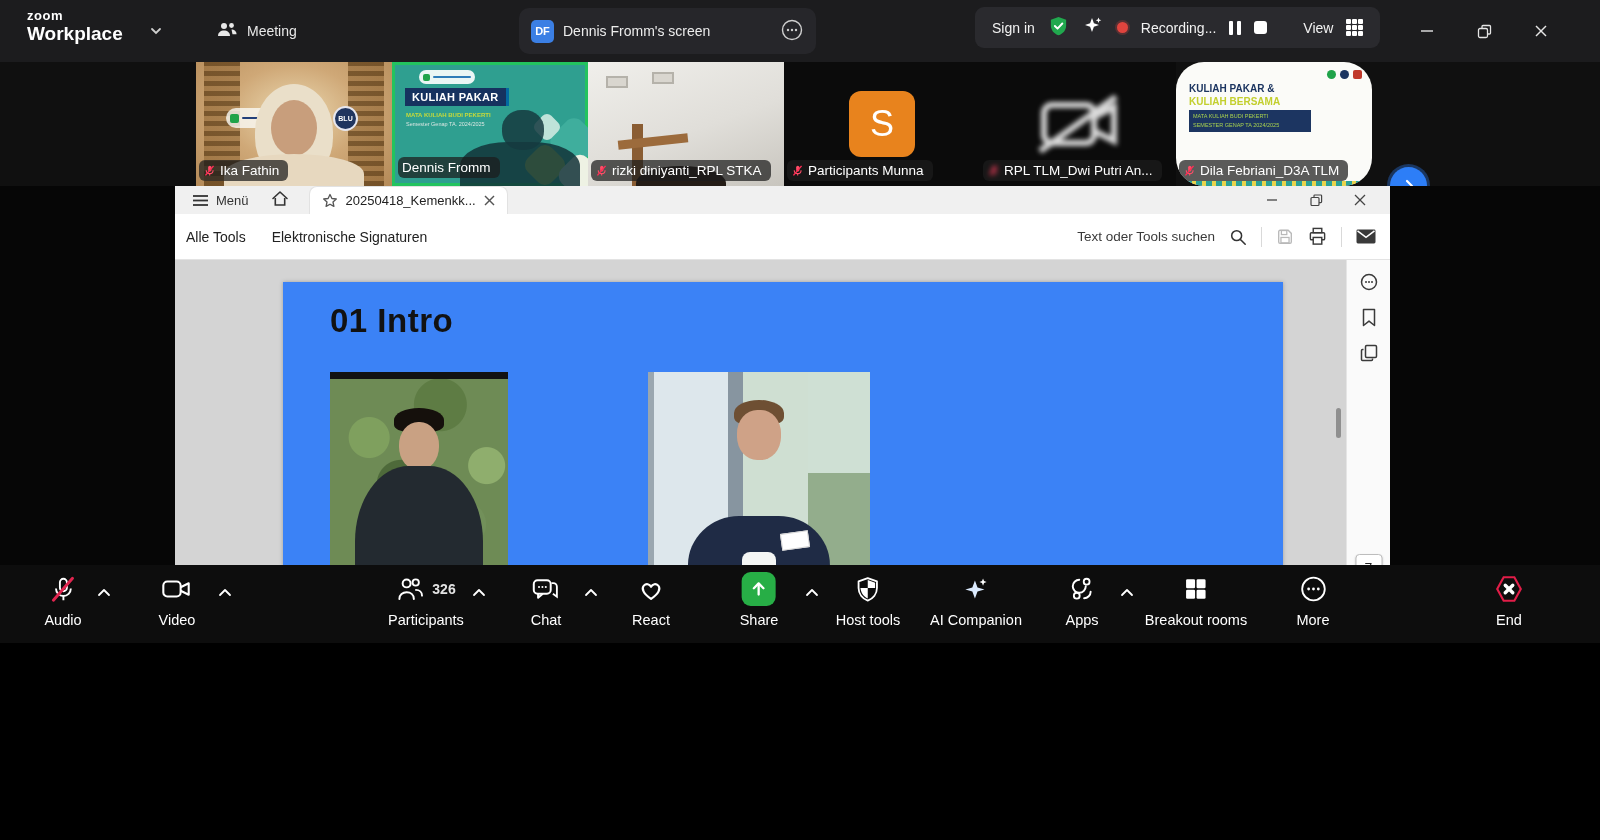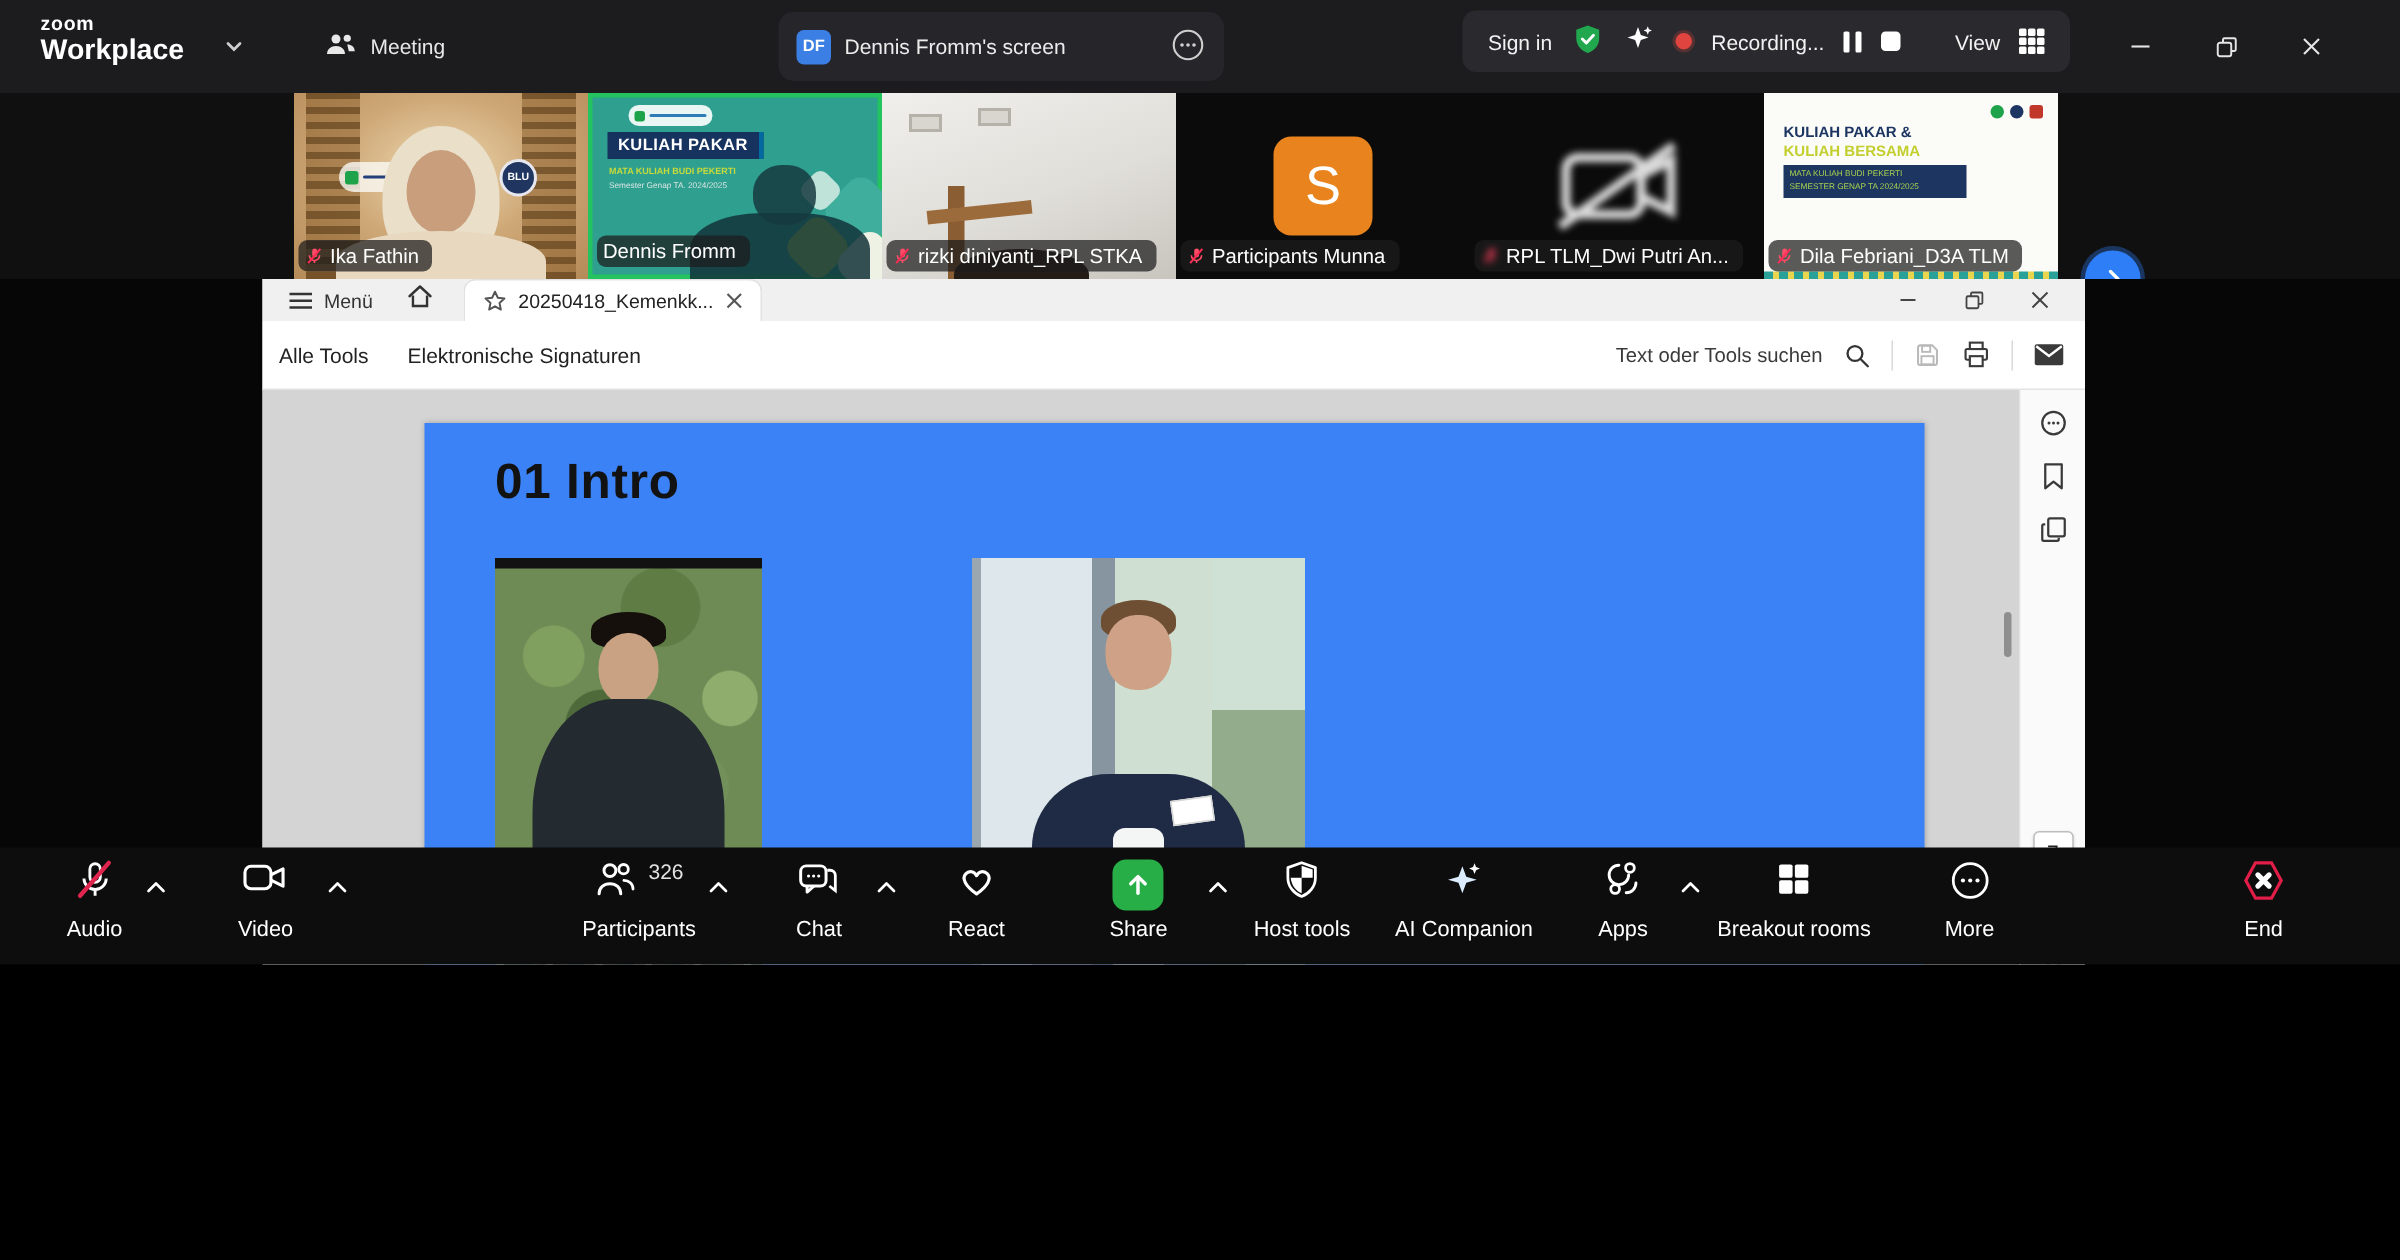--- a/index.html
+++ b/index.html
@@ -64,21 +64,21 @@
   .t3 .beam{position:absolute;left:44px;bottom:0;width:11px;height:62px;background:#8a5d33;}
   .t3 .beam2{position:absolute;left:30px;bottom:40px;width:70px;height:9px;background:#9c6b3c;transform:rotate(-6deg);}
   .t3 .hair{position:absolute;left:48px;bottom:-14px;width:90px;height:34px;background:#241c16;border-radius:50% 50% 0 0;}
   
   .t4{background:#0b0b0b;display:flex;align-items:center;justify-content:center;}
   .t4 .sq{width:66px;height:66px;background:var(--avatar-orange);border-radius:12px;display:flex;align-items:center;justify-content:center;color:#fff;font-size:36px;font-weight:400;}
   
   .t5{background:#0b0b0b;display:flex;align-items:center;justify-content:center;}
   .t5 svg{filter:blur(2.5px);opacity:.85;}
   
-  .t6{background:#fbfbf8;}
+  .t6{background:#fbfbf8;border-radius:28px;}
   .t6 .ti1{position:absolute;left:13px;top:21px;color:#1c3561;font-size:10px;font-weight:800;}
   .t6 .ti2{position:absolute;left:13px;top:34px;color:#c3cf2e;font-size:10px;font-weight:800;}
   .t6 .box{position:absolute;left:13px;top:48px;width:122px;height:22px;background:#1c3561;color:#a9d24f;font-size:5.5px;line-height:1.6;padding:2px 4px;}
   .t6 .logos{position:absolute;right:10px;top:8px;display:flex;gap:4px;align-items:center;}
   .t6 .logos i{width:9px;height:9px;border-radius:50%;}
   .t6 .strip{position:absolute;left:0;right:0;bottom:0;height:5px;background:repeating-linear-gradient(90deg,#2aa198 0 6px,#e8d44d 6px 10px);}
   .next-btn{position:absolute;left:1390px;top:105px;width:37px;height:37px;border-radius:50%;background:var(--next-blue);display:flex;align-items:center;justify-content:center;box-shadow:0 0 0 3px rgba(45,126,247,.35);}
 
   
   .shared{position:absolute;left:0;top:186px;width:1600px;height:576px;background:#060606;}
@@ -116,21 +116,21 @@
   .scroll-thumb{position:absolute;left:1161px;top:148px;width:5px;height:30px;background:#8f8f8f;border-radius:3px;}
   .rail{position:absolute;right:0;top:74px;width:44px;bottom:0;background:#fafafa;border-left:1px solid #e5e5e5;}
   .rail .ric{position:absolute;left:50%;transform:translateX(-50%);}
   .pagebox{position:absolute;left:50%;transform:translateX(-50%);top:294px;width:27px;height:27px;border:1px solid #bdbdbd;border-radius:4px;background:#fff;display:flex;align-items:center;justify-content:center;font-size:14px;color:#222;box-shadow:0 1px 2px rgba(0,0,0,.15);}
   .pagetotal{position:absolute;left:50%;transform:translateX(-50%);top:332px;font-size:14px;color:#000000;}
   .rail .down-bg{position:absolute;left:50%;transform:translateX(-50%);top:406px;width:28px;height:26px;background:#dfdfdf;border-radius:5px;}
 
   
   .footer{position:absolute;left:0;bottom:0;width:1600px;height:78px;background:#0d0d0d;}
   .ctl{position:absolute;top:8px;transform:translateX(-50%);display:flex;flex-direction:column;align-items:center;gap:7px;color:#fff;font-size:14.5px;white-space:nowrap;}
-  .ctl .iconrow{height:32px;display:flex;align-items:flex-start;gap:8px;}
+  .ctl .iconrow{height:32px;display:flex;align-items:center;gap:8px;font-weight:bold;}
   .caret{position:absolute;top:18px;}
   .share-box{width:34px;height:34px;border-radius:9px;background:var(--zoom-green);display:flex;align-items:center;justify-content:center;}
   .count{font-size:14px;color:#e3e3e3;}
 </style>
 </head>
 <body>
 
 <div class="app">
 
   <header class="titlebar">

